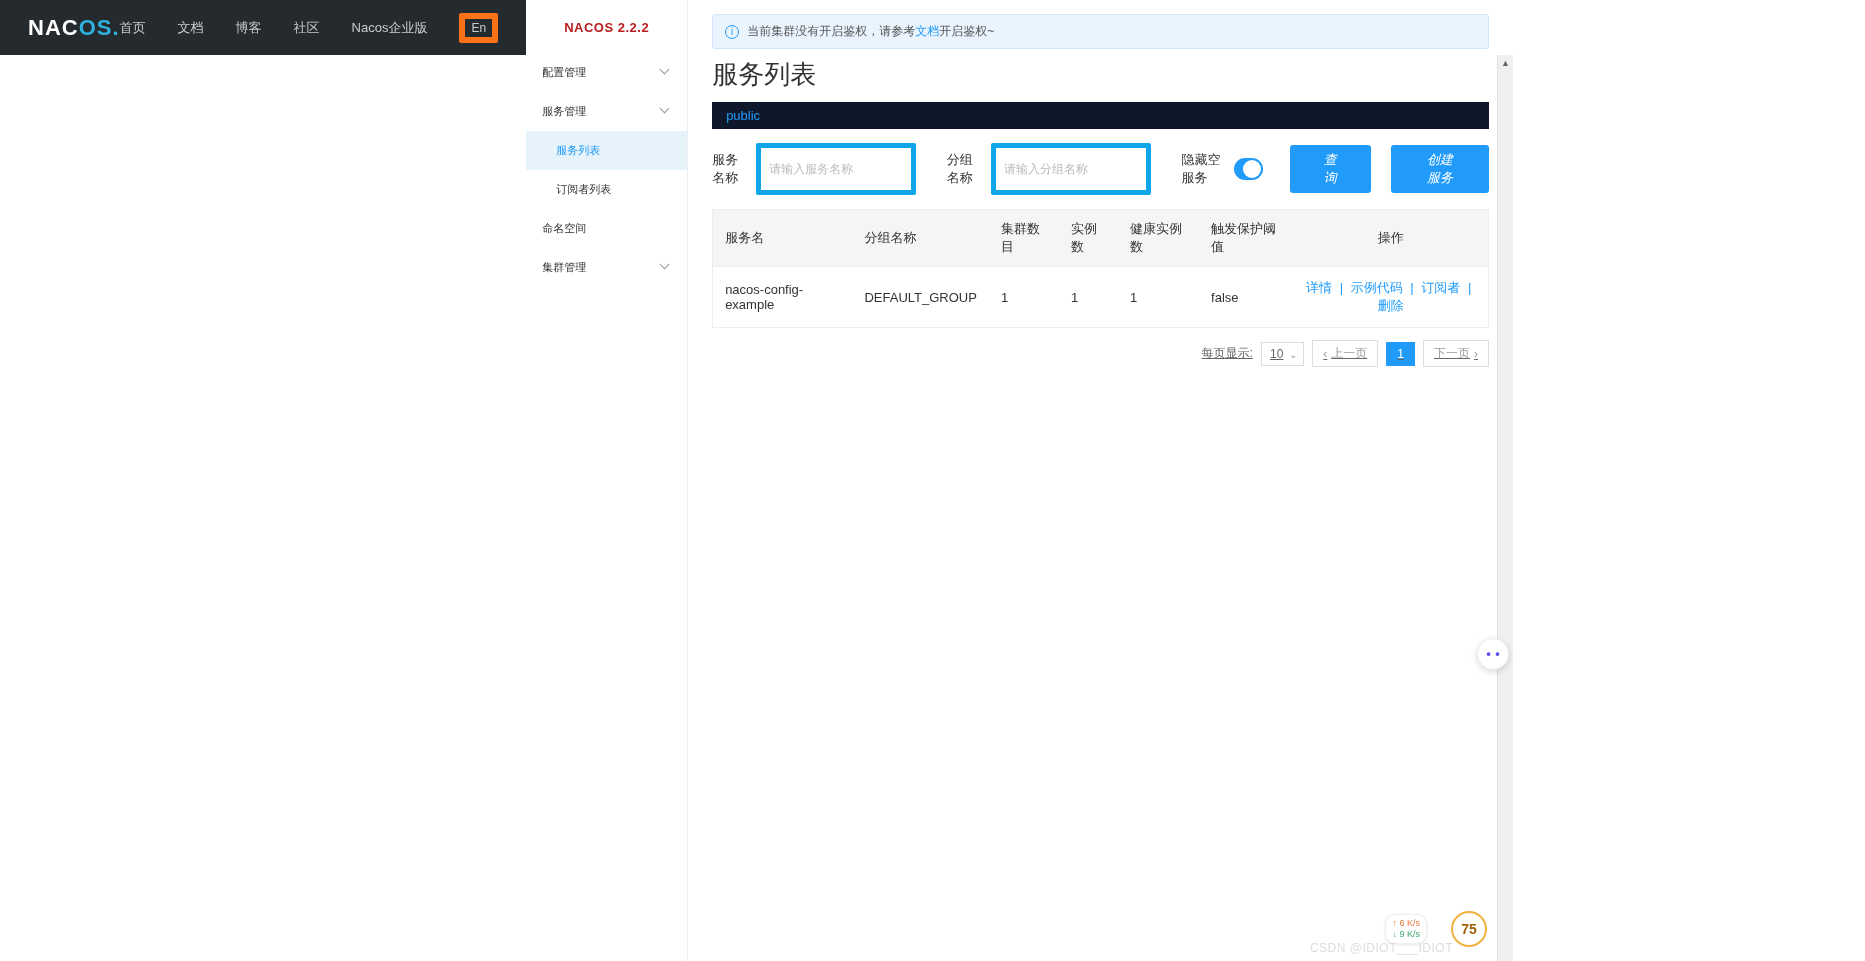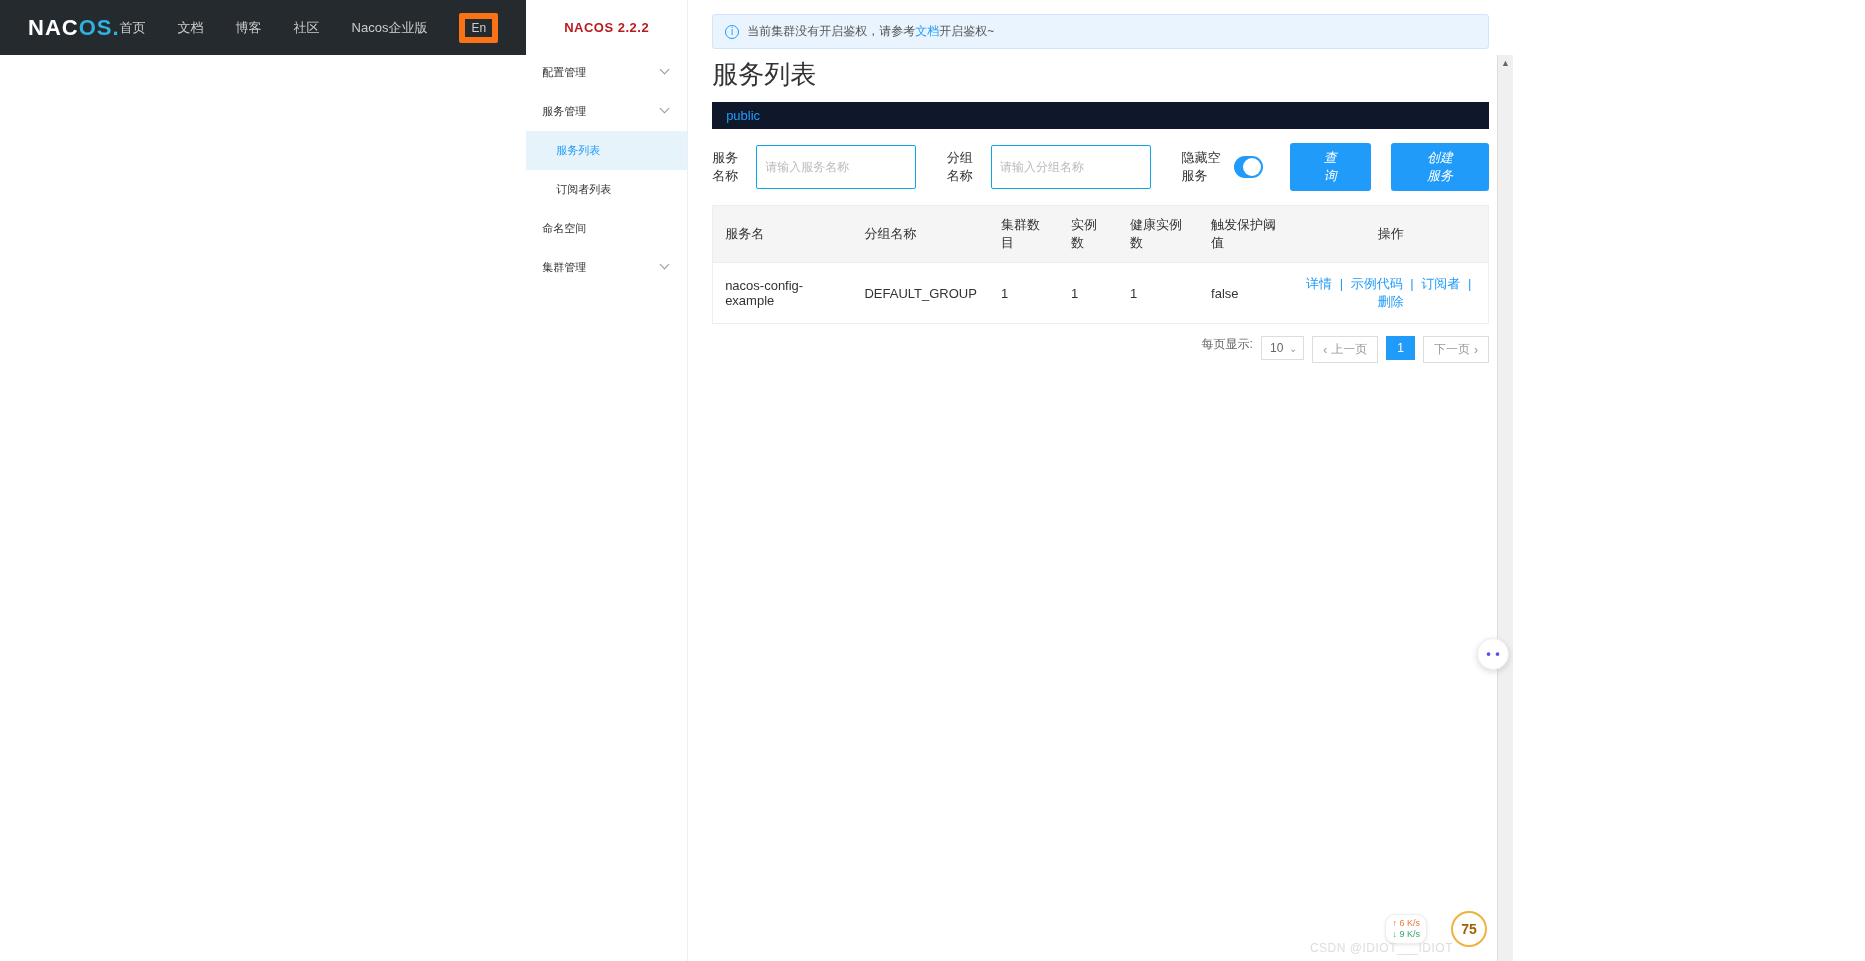--- a/index.html
+++ b/index.html
@@ -35,38 +35,38 @@
     .alert-icon { color: #209bfa; margin-right: 8px; width: 14px; height: 14px; border: 1px solid #209bfa; border-radius: 50%; display: inline-flex; align-items: center; justify-content: center; font-size: 10px; }
     .alert-link { color: #209bfa; cursor: pointer; }
     
     .page-title { font-size: 26px; font-weight: 400; color: #333; margin: 8px 0 10px; }
     
     .namespace-bar { background: #0f172a; padding: 6px 14px; font-size: 13px; }
     .namespace-bar .ns { color: #209bfa; cursor: pointer; }
     
     .filter-bar { display: flex; align-items: center; padding: 14px 0; gap: 10px; }
     .filter-label { font-size: 13px; color: #333; }
-    .filter-input { border: 1px solid #0ea5e9; padding: 21px 8px; font-size: 12px; width: 160px; height: 28px; border-radius: 2px; }
+    .filter-input { border: 5px solid #0ea5e9; padding: 21px 8px; font-size: 12px; width: 160px; height: 28px; border-radius: 2px; }
     .filter-input::placeholder { color: #bbb; }
     .toggle { width: 44px; height: 22px; background: #209bfa; border-radius: 11px; position: relative; cursor: pointer; }
     .toggle::after { content: ""; position: absolute; width: 18px; height: 18px; background: #fff; border-radius: 50%; top: 2px; right: 2px; }
     .btn { padding: 6px 32px; font-size: 13px; border-radius: 3px; cursor: pointer; border: none; font-style: italic; }
     .btn-primary { background: #209bfa; color: #fff; }
     .spacer { flex: 1; }
     
     
     .table { width: 100%; border: 1px solid #eee; border-collapse: collapse; }
     .table th { background: #f5f5f5; text-align: left; padding: 10px 12px; font-size: 13px; font-weight: 400; color: #333; border-bottom: 1px solid #eee; }
     .table td { padding: 12px; font-size: 13px; color: #333; border-bottom: 1px solid #eee; }
     .table th.center, .table td.center { text-align: center; }
     .action-link { color: #209bfa; cursor: pointer; }
     .action-sep { color: #209bfa; margin: 0 4px; }
     
     
-    .pagination { display: flex; align-items: flex-start; justify-content: flex-end; margin-top: 12px; gap: 8px; font-size: 12px; color: #666; }
+    .pagination { display: flex; align-items: center; justify-content: flex-end; margin-top: 12px; gap: 8px; font-size: 12px; color: #666; text-decoration: underline; }
     .page-select { border: 1px solid #ddd; padding: 4px 20px 4px 8px; font-size: 12px; position: relative; background: #fff; cursor: pointer; }
     .page-select .sel-chevron { position: absolute; right: 6px; top: 50%; transform: translateY(-50%); font-size: 10px; color: #999; }
     .page-btn { border: 1px solid #ddd; padding: 4px 10px; cursor: pointer; color: #999; display: inline-flex; align-items: center; gap: 4px; font-size: 12px; }
     .page-btn.active { background: #209bfa; color: #fff; border-color: #209bfa; }
     .arrow-left::before { content: "‹"; }
     .arrow-right::after { content: "›"; }
     
     
     .scrollbar-track { position: absolute; right: 0; top: 55px; bottom: 0; width: 16px; background: #f0f0f0; border-left: 1px solid #ddd; }
     .scroll-arrow { height: 16px; display: flex; align-items: center; justify-content: center; font-size: 9px; color: #666; }

